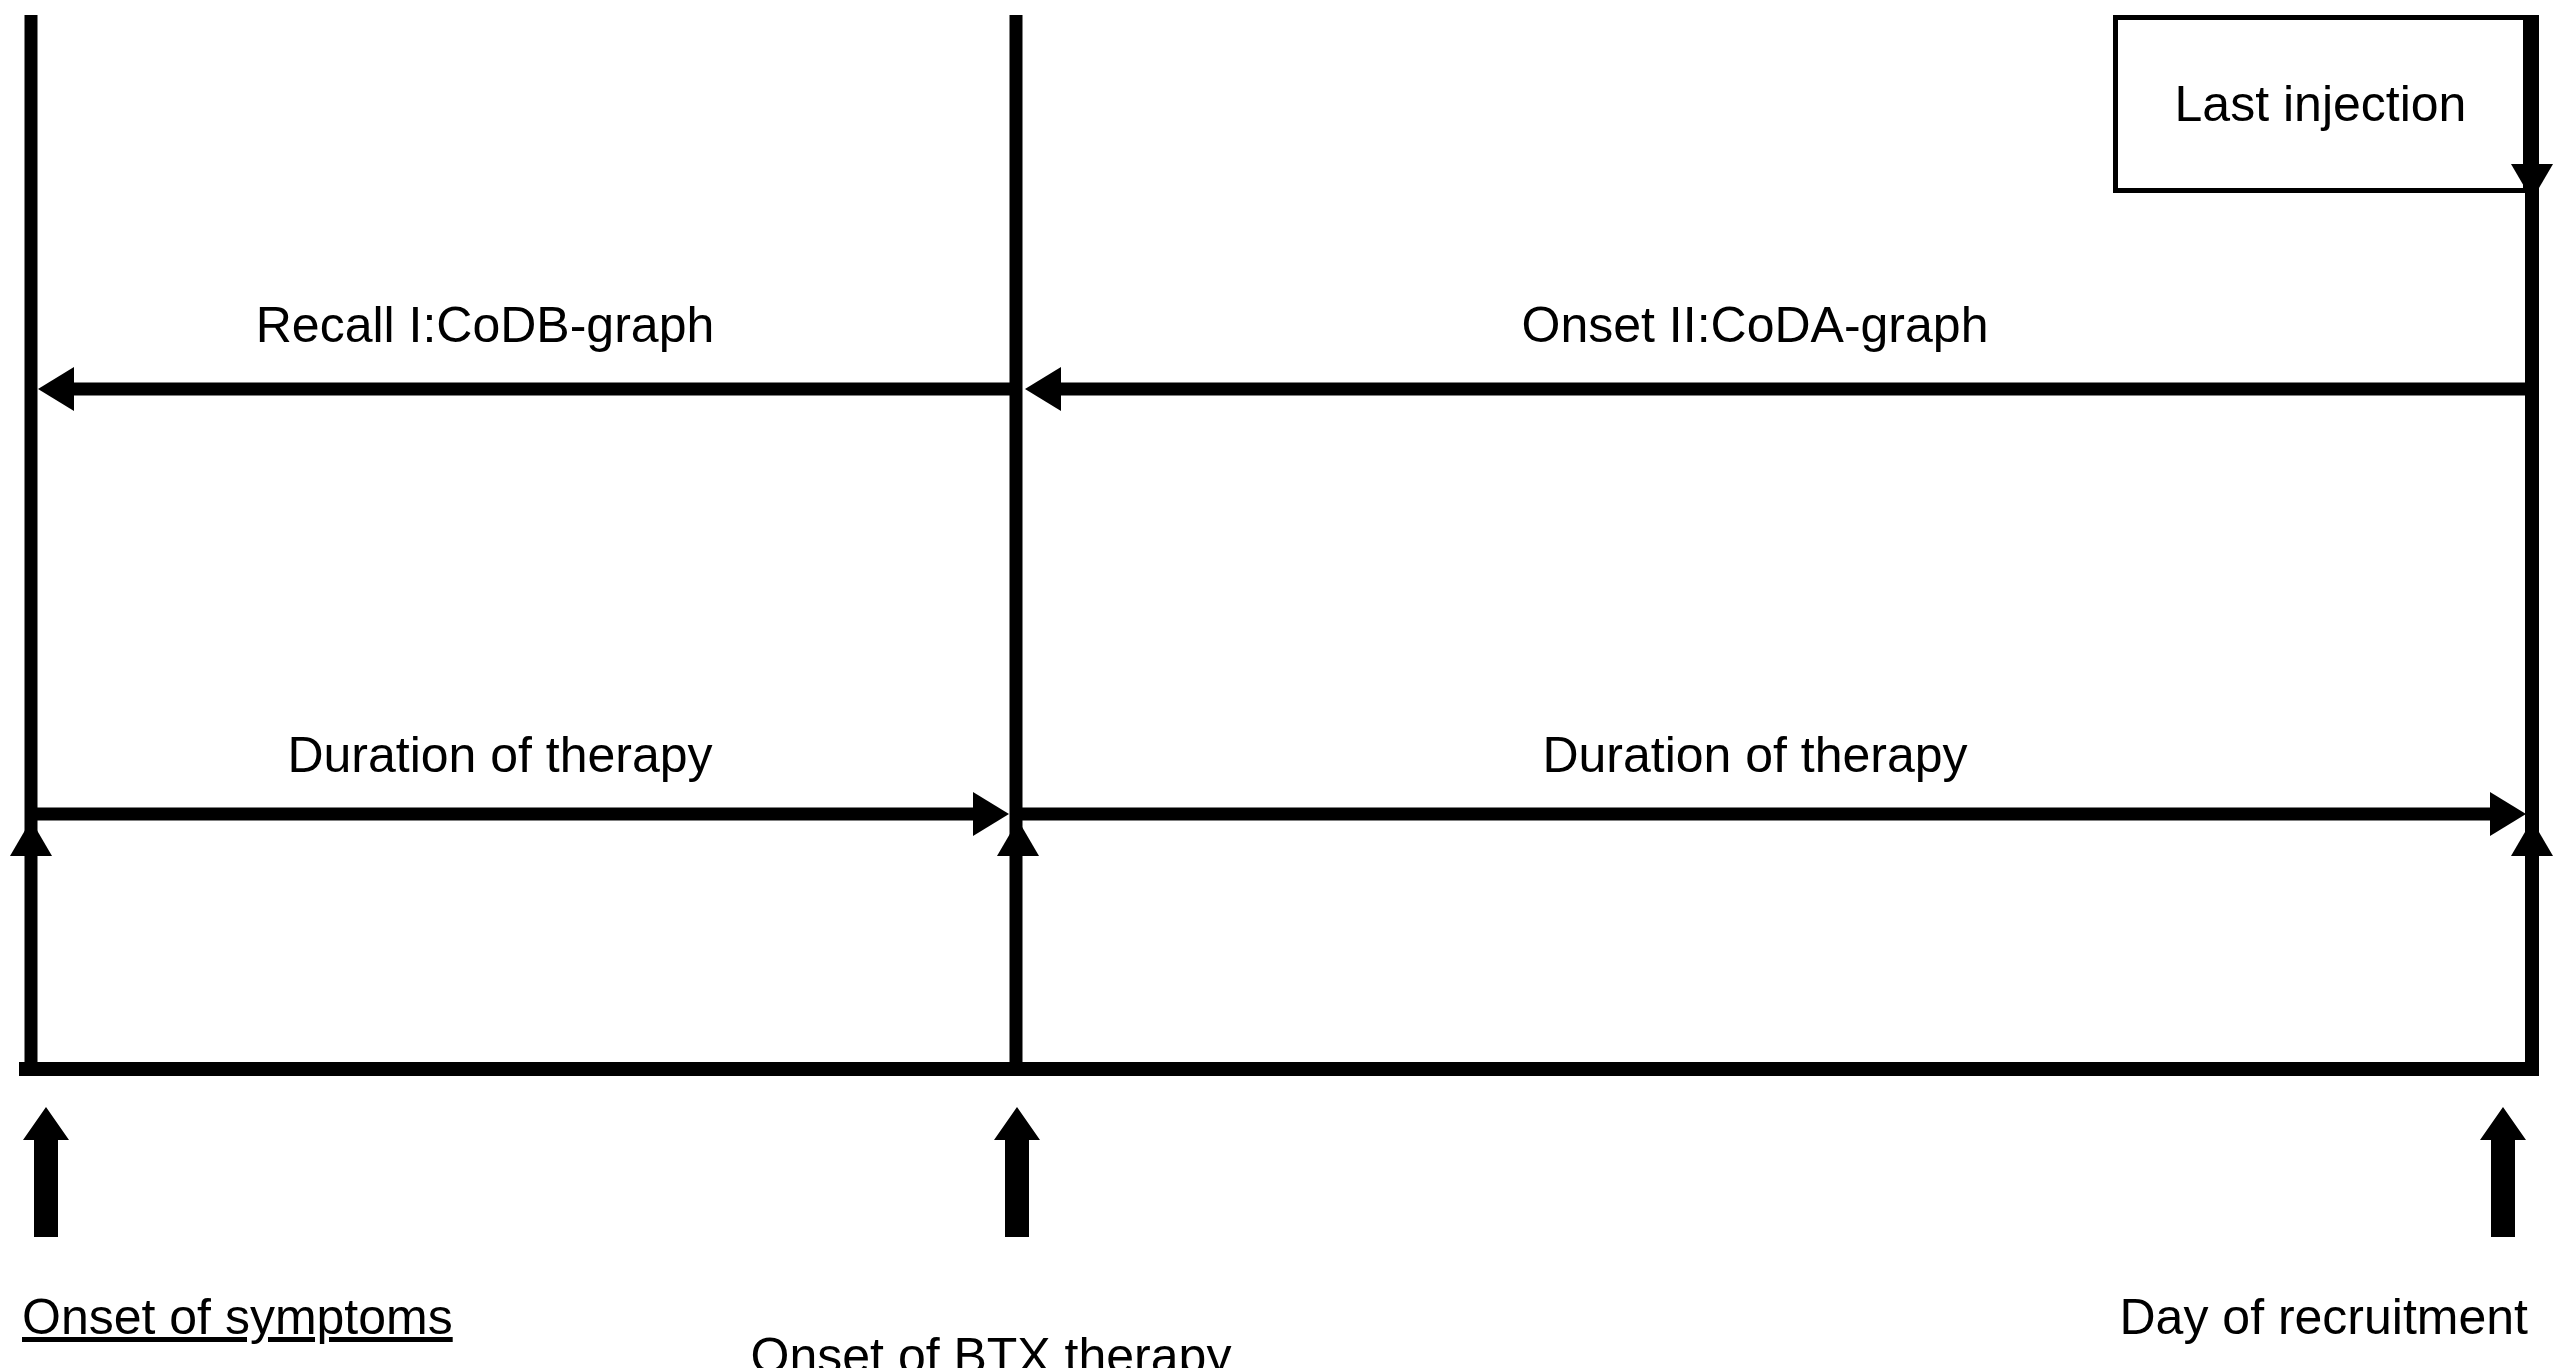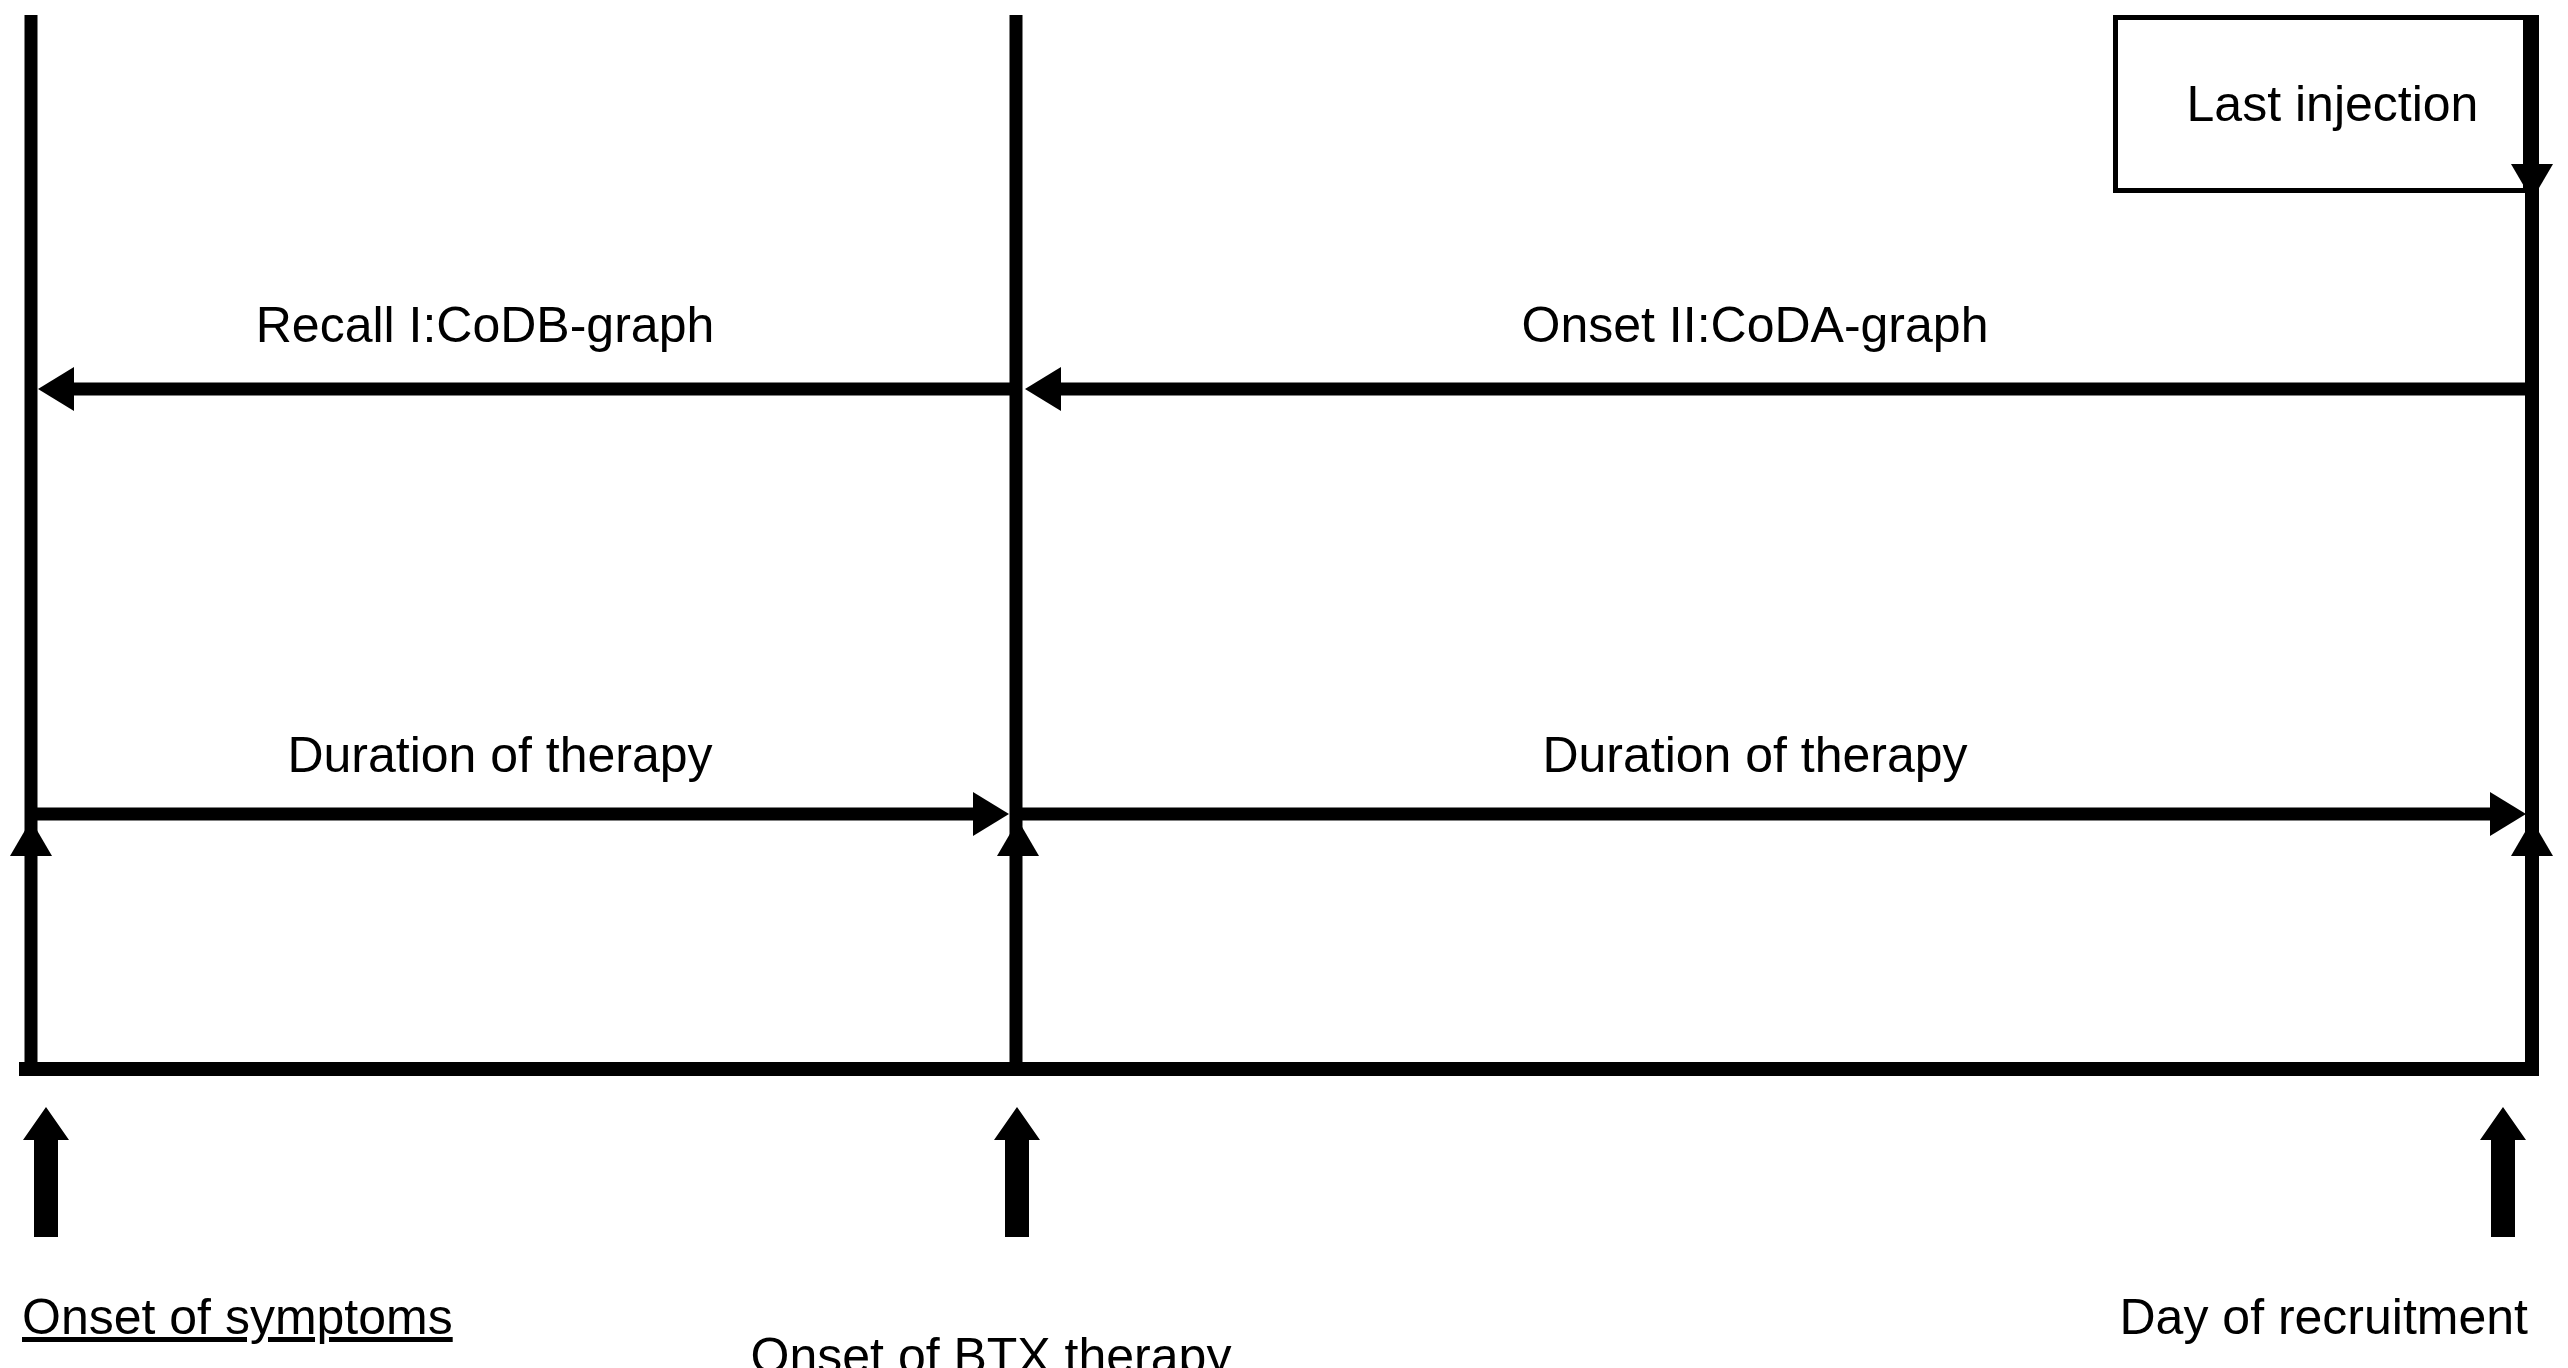--- a/index.html
+++ b/index.html
@@ -33,21 +33,20 @@
     position: absolute;
     left: 2113px;
     top: 15px;
     width: 415px;
     height: 178px;
     display: flex;
     align-items: center;
     justify-content: center;
     font-size: 50px;
     white-space: nowrap;
-    margin-left: 12px;
   }
   .recall-1 { left: 235px;  top: 261px; width: 500px; }
   .recall-2 { left: 1505px; top: 261px; width: 500px; }
   .duration-left  { left: 250px;  top: 691px; width: 500px; }
   .duration-right { left: 1505px; top: 691px; width: 500px; }
   .onset-symptoms { left: 22px;  top: 1292px; text-decoration: underline; }
   .onset-btx      { left: 741px; top: 1292px; width: 500px; }
   .day-recruitment { right: 40px; top: 1292px; }
 </style>
 </head>

